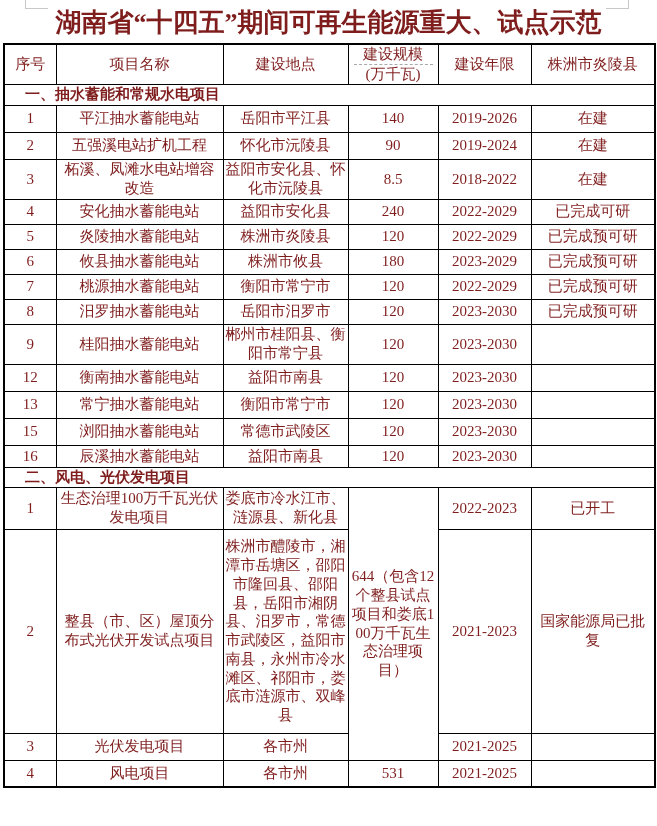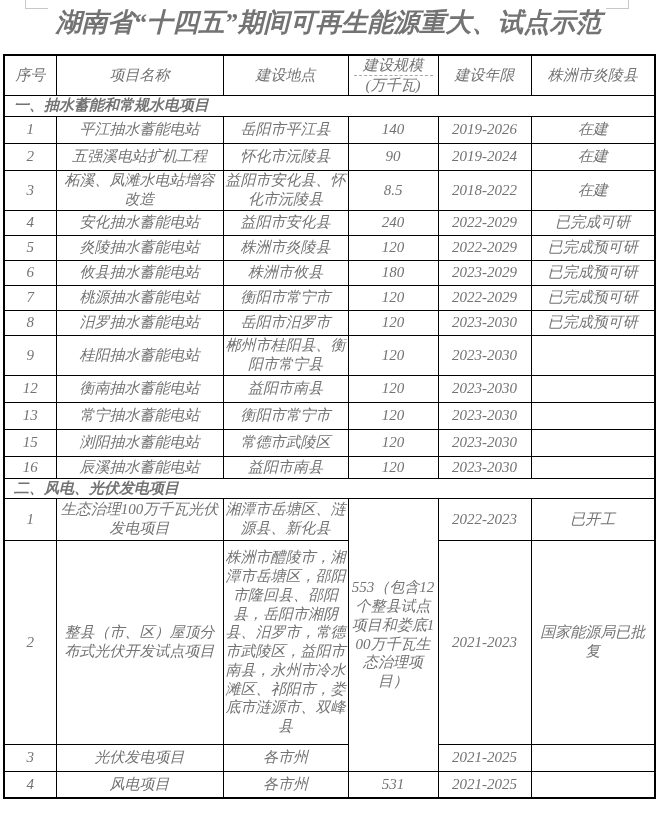--- a/index.html
+++ b/index.html
@@ -1,62 +1,61 @@
 <!DOCTYPE html>
 <html><head>
 <meta charset="utf-8">
 <style>
   html,body{margin:0;padding:0;background:#fff;}
   .page{
     position:relative;
     width:657px;height:826px;
     background:#ffffff;
-    color:#737373;
+    color:#7f1d1d;
     font-family:"Liberation Serif","DejaVu Serif",serif;
     overflow:hidden;
-    font-style:italic;
   }
   
   .mark{position:absolute;top:0;height:8px;width:22px;}
   .mark-left{left:25px;border-left:1px solid #c8c8c8;border-bottom:1px solid #c8c8c8;}
   .mark-right{right:28px;border-right:1px solid #c8c8c8;border-bottom:1px solid #c8c8c8;}
 
   .title{
     width:100%;
     text-align:center;
     font-weight:bold;
     font-size:26px;
     line-height:34px;
     padding-top:6px;
     letter-spacing:0px;
   }
 
   table.doc{
     border-collapse:collapse;
     table-layout:fixed;
-    margin:14px 0 0 3px;
+    margin:3px 0 0 3px;
     width:651px;
     border:2px solid #000;
   }
   table.doc td{
     border:1px solid #000;
     font-size:15px;
     line-height:1.25;
     text-align:center;
     vertical-align:middle;
     padding:0 2px;
     overflow:hidden;
     word-break:break-all;
   }
   tr.hdr td{font-size:15px;}
   .scale-hdr-bottom{border-top:1px dashed #a9a9a9;margin:0 3px;}
   tr.sec td{
     text-align:left;
     font-weight:bold;
-    padding-left:9px;
+    padding-left:20px;
     font-size:15px;
   }
   td.left{text-align:left;padding-left:5px;padding-right:3px;}
   td.bigloc{font-size:15px;line-height:19px;}
   td.scale-merged{font-size:15px;line-height:22px;}
 </style>
 </head>
 <body>
 
 <div class="page">
@@ -200,22 +199,22 @@
       <td></td>
     </tr>
 
     <tr class="sec" style="height:20px">
       <td colspan="6">二、风电、光伏发电项目</td>
     </tr>
 
     <tr style="height:42px">
       <td>1</td>
       <td class="left">生态治理100万千瓦光伏发电项目</td>
-      <td>湘潭市岳塘区、涟源县、新化县</td>
-      <td class="scale-merged" rowspan="3">553（包含12个整县试点项目和娄底100万千瓦生态治理项目）</td>
+      <td>娄底市冷水江市、涟源县、新化县</td>
+      <td class="scale-merged" rowspan="3">644（包含12个整县试点项目和娄底100万千瓦生态治理项目）</td>
       <td>2022-2023</td>
       <td>已开工</td>
     </tr>
     <tr style="height:204px">
       <td>2</td>
       <td class="left">整县（市、区）屋顶分布式光伏开发试点项目</td>
       <td class="bigloc">株洲市醴陵市，湘潭市岳塘区，邵阳市隆回县、邵阳县，岳阳市湘阴县、汨罗市，常德市武陵区，益阳市南县，永州市冷水滩区、祁阳市，娄底市涟源市、双峰县</td>
       <td>2021-2023</td>
       <td>国家能源局已批复</td>
     </tr>

